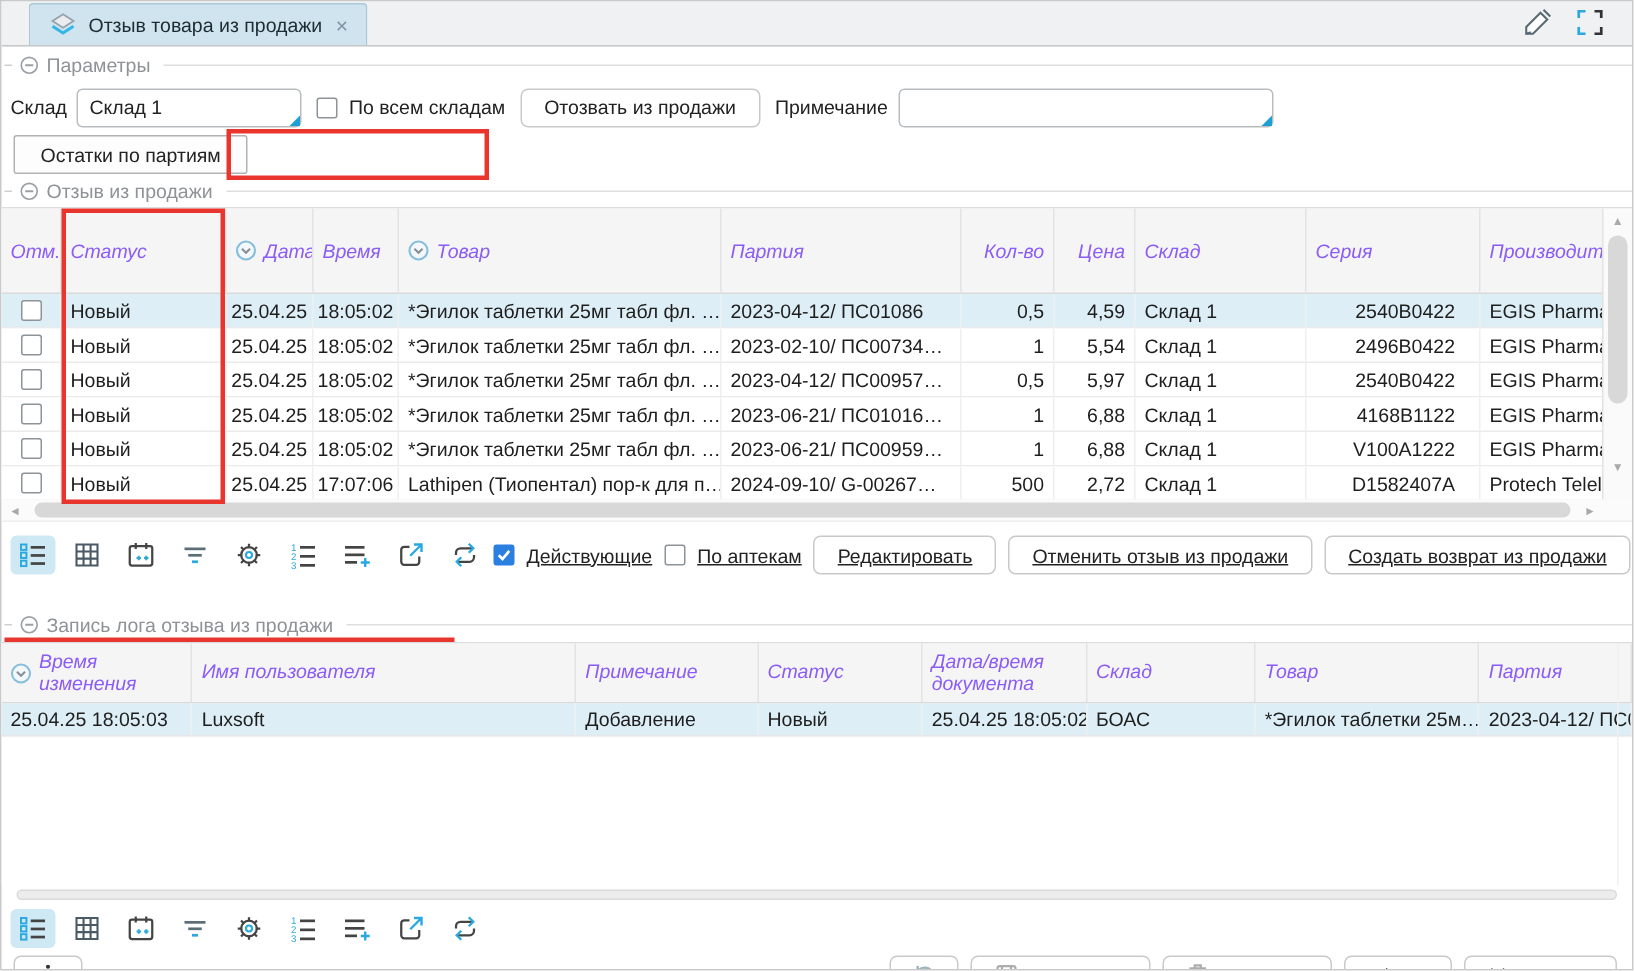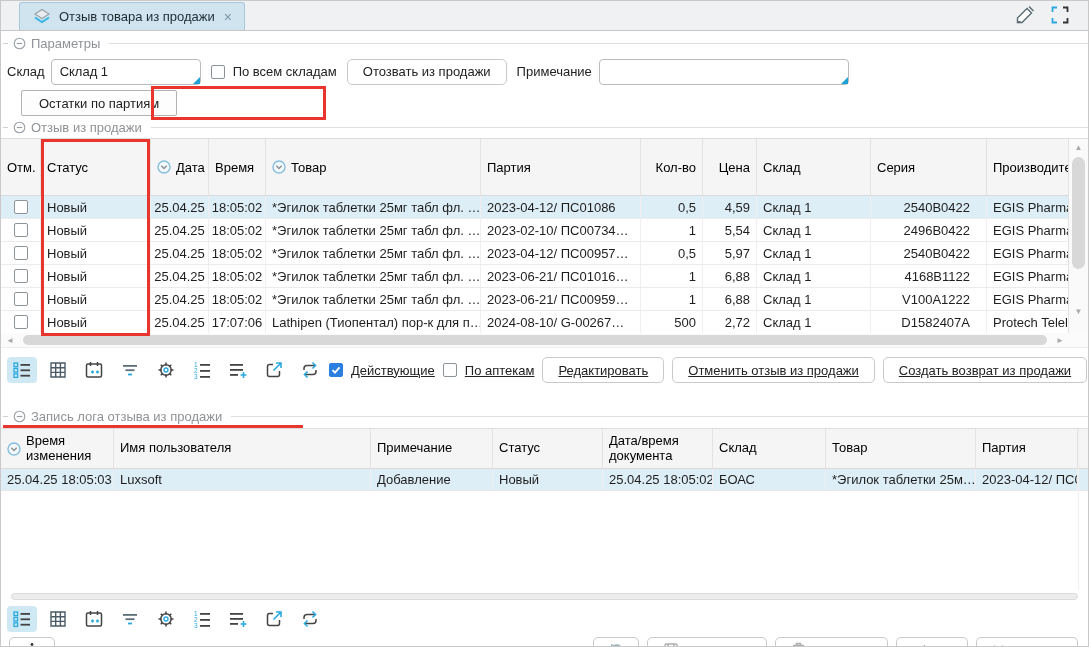--- a/index.html
+++ b/index.html
@@ -32,29 +32,29 @@
   .corner { position:absolute; right:1px; bottom:1px; width:0; height:0; border-left:7px solid transparent; border-bottom:7px solid #1d9fd4; pointer-events:none; }
   .cbwrap { display:flex; align-items:center; gap:8px; margin-left:10px; }
   .cbox { width:14px; height:14px; border:1px solid #8d9499; border-radius:2px; background:#fff; flex:none; }
   .cbox.on { background:#2b7fe0; border-color:#2b7fe0; display:flex; align-items:center; justify-content:center; }
   .btn { height:26px; border:1px solid #c9c9c9; border-radius:5px; background:#fff; padding:0 15px; font:inherit; color:#222; display:inline-flex; align-items:center; gap:7px; white-space:nowrap; }
   .btn.disabled { color:#a6a6a6; }
   .params .btn { margin-left:10px; }
   .note-wrap { position:relative; width:250px; height:26px; margin-left:7px; }
 
   
-  .subtabs { margin-top:5px; height:26px; display:flex; gap:7px; padding-left:20px; position:relative; }
+  .subtabs { margin-top:5px; height:26px; display:flex; gap:7px; padding-left:8px; position:relative; }
   .subtab { height:26px; display:flex; align-items:center; padding:0 17px; border:1px solid #b2b2b2; border-radius:2px; background:#fdfdfd; color:#222; }
   .subtab.active { background:#cfe4ef; border-color:#9cc4d8; }
   .redbox-tab { position:absolute; left:150px; top:-4px; width:175px; height:34px; border:3px solid #e8352e; pointer-events:none; z-index:6; }
 
   
   .tablewrap { position:relative; margin-top:3px; border-top:1px solid #dcdcdc; border-bottom:1px solid #dcdcdc; background:#fff; }
   .thead { display:flex; height:57px; background:#f5f5f6; border-bottom:1px solid #dadada; }
-  .th { display:flex; align-items:center; gap:5px; padding:0 6px; color:#000000; border-right:1px solid #e3e3e3; overflow:hidden; white-space:nowrap; }
+  .th { display:flex; align-items:center; gap:5px; padding:0 6px; color:#8b5cf6; border-right:1px solid #e3e3e3; overflow:hidden; white-space:nowrap;font-style:italic; }
   .th.right { justify-content:flex-end; }
   .trow { display:flex; height:23px; border-bottom:1px solid #ebebeb; background:#fff; }
   .tbody .trow:first-child { background:#ddeef6; }
   .td { display:flex; align-items:center; padding:0 6px; border-right:1px solid #efefef; overflow:hidden; white-space:nowrap; color:#1e1e1e; }
   .td.right { justify-content:flex-end; }
   .td.center { justify-content:center; }
 
   .c-mark{width:40px} .c-status{width:110px} .c-date{width:58px} .c-time{width:57px}
   .c-product{width:215px} .c-batch{width:160px} .c-qty{width:62px} .c-price{width:54px}
   .c-wh{width:114px} .c-series{width:116px; padding-right:16px} .c-manuf{width:83px; border-right:none}
@@ -77,21 +77,21 @@
   .tool { width:30px; height:26px; display:flex; align-items:center; justify-content:center; border-radius:4px; }
   .tool.sel { background:#cfe9f4; }
   .toolrow .acts { display:flex; align-items:center; gap:8px;text-decoration:underline; }
   .toolrow .cbwrap { margin-left:0; }
 
   
   .logwrap { position:relative; margin-top:4px; border-top:1px solid #dcdcdc; background:#fff; height:162px; }
   .lhead { display:flex; height:40px; background:#f5f5f6; border-bottom:1px solid #dadada; }
   .lhead .th { white-space:normal; line-height:1.15; }
   .lrow { display:flex; height:22px; background:#ddeef6; border-bottom:1px solid #e7e7e7; }
-  .lc-changed{width:113px} .lc-user{width:257px} .lc-note{width:122px} .lc-status{width:110px}
+  .lc-changed{width:128px} .lc-user{width:257px} .lc-note{width:122px} .lc-status{width:110px}
   .lc-doc{width:110px} .lc-wh{width:113px} .lc-product{width:150px} .lc-batch{width:102px}
   .log-vtrack { position:absolute; right:0; top:0; width:10px; height:100%; border-left:1px solid #f0f0f0; }
 
   
   .footer { margin-top:3px; height:28px; display:flex; align-items:center; padding:0 10px 0 8px; }
   .kebab { width:46px; height:26px; border:1px solid #c9c9c9; border-radius:5px; background:#fff; display:flex; align-items:center; justify-content:center; }
   .footer .right { margin-left:auto; display:flex; gap:8px; }
   .iconbtn { width:46px; justify-content:center; padding:0; }
 
   svg { display:block; }
@@ -286,21 +286,21 @@
         <div class="td c-manuf">EGIS Pharmac</div>
       </div>
         <div class="trow" style="width:1069px;">
         <div class="td c-mark center">
             <span class="cbox"></span>
           </div>
         <div class="td c-status">Новый</div>
         <div class="td c-date center">25.04.25</div>
         <div class="td c-time center">17:07:06</div>
         <div class="td c-product">Lathipen (Тиопентал) пор-к для п…</div>
-        <div class="td c-batch">2024-08-10/ G-00267…</div>
+        <div class="td c-batch">2024-09-10/ G-00267…</div>
         <div class="td c-qty right">500</div>
         <div class="td c-price right">2,72</div>
         <div class="td c-wh">Склад 1</div>
         <div class="td c-series right">D1582407A</div>
         <div class="td c-manuf">Protech Teleli</div>
       </div>
       </div>
     <div class="redbox-status"></div>
     <div class="vscroll">
       <span class="sarrow" style="top:4px">▲</span>

